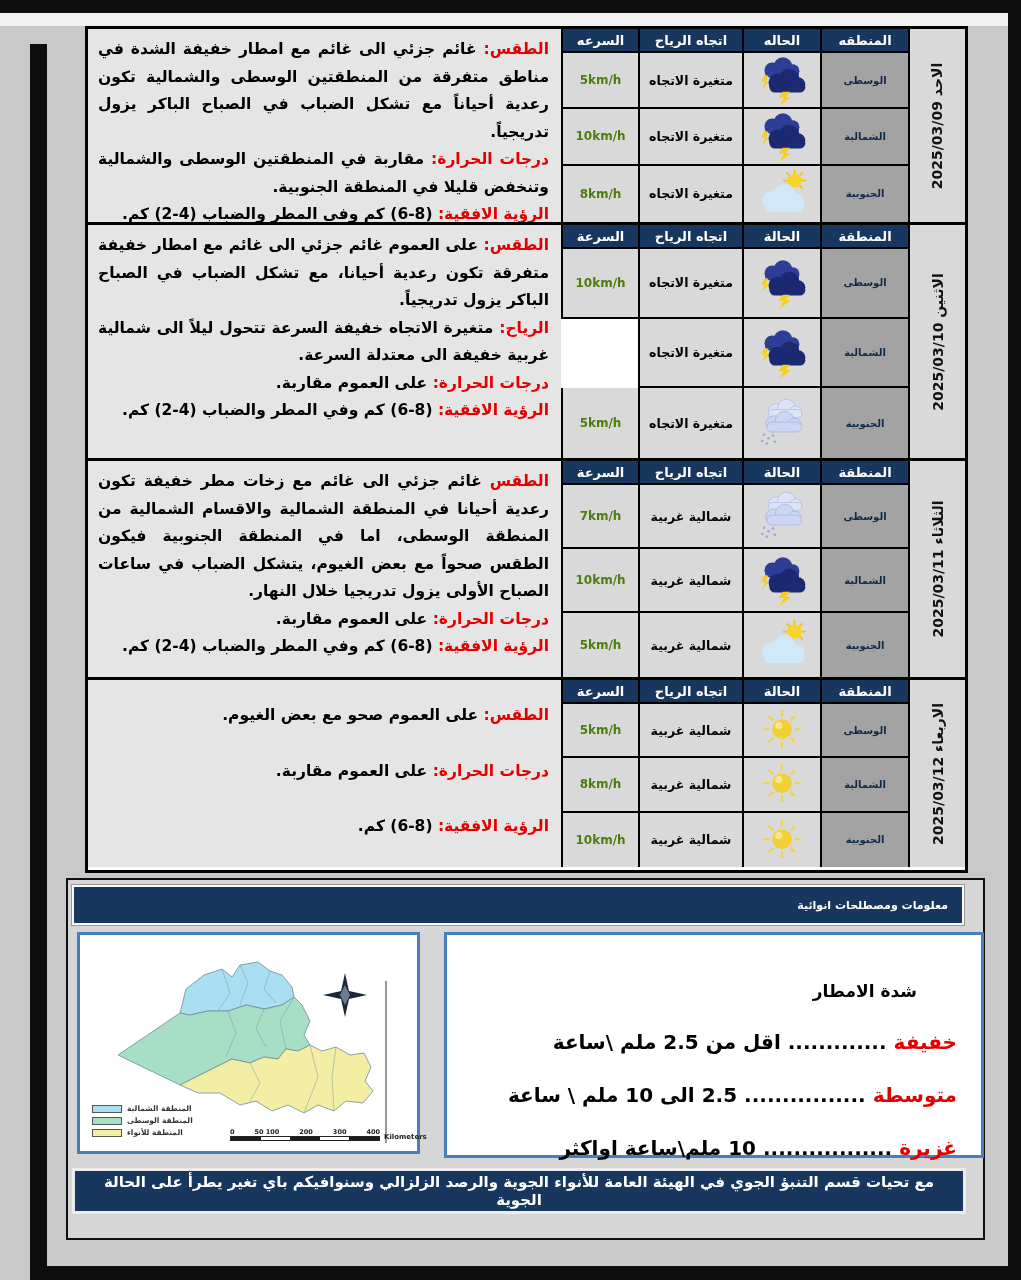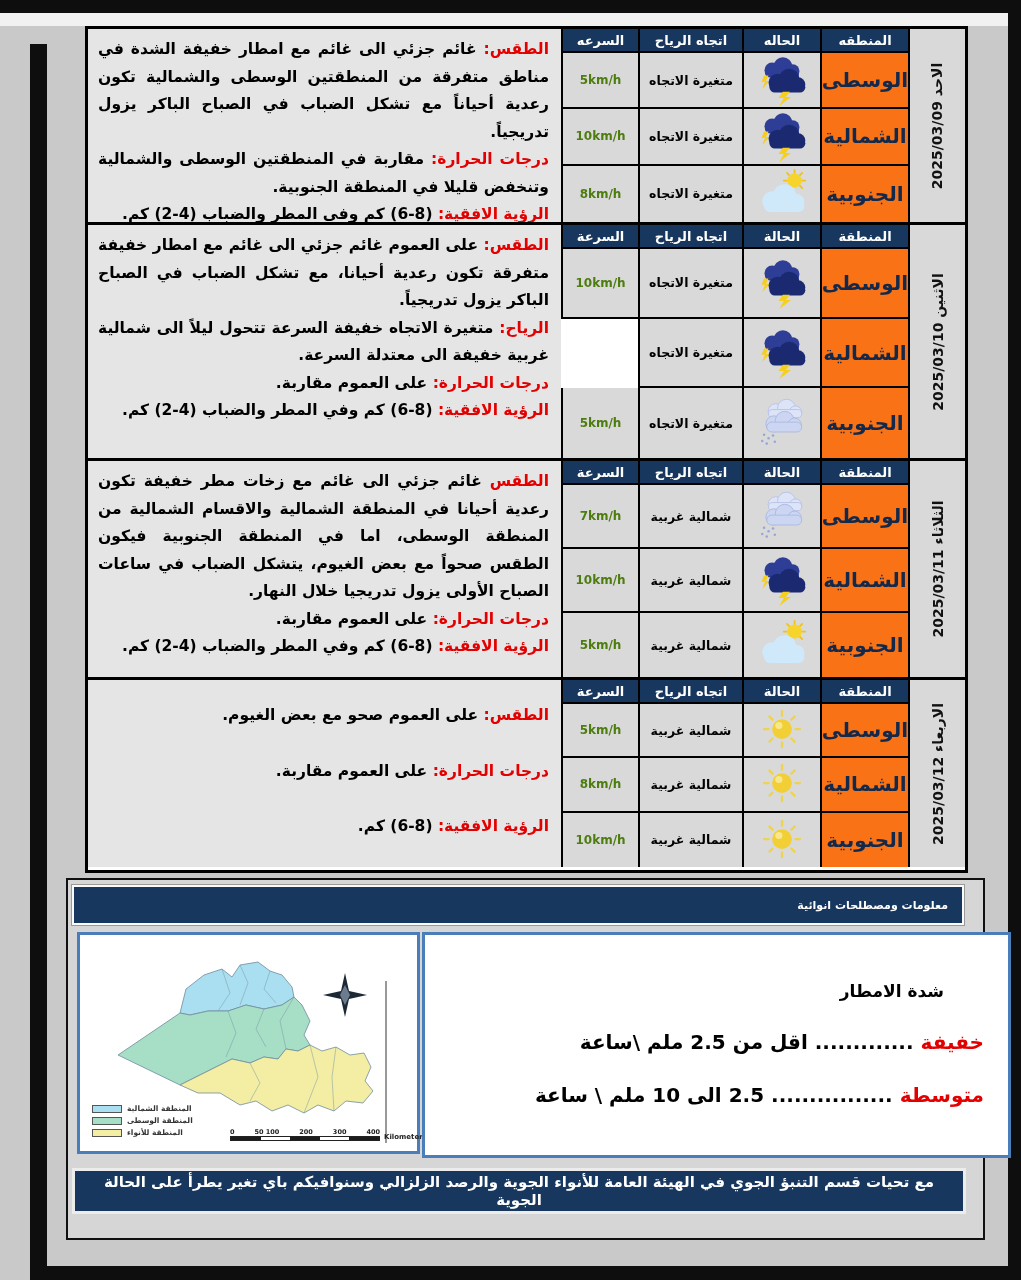--- a/index.html
+++ b/index.html
@@ -25,21 +25,21 @@
   .date-label{transform:rotate(-90deg);white-space:nowrap;direction:rtl;
     font-size:14px;font-weight:bold;color:#111;letter-spacing:.5px}
 
   .wtable{width:347px;flex:0 0 347px;display:flex;flex-direction:column}
   .trow{display:grid;grid-template-columns:88px 78px 104px 77px;direction:rtl;flex:1}
   .trow.thead{flex:0 0 24px}
   .cell{display:flex;align-items:center;justify-content:center;border-left:2px solid #000;
     border-bottom:2px solid #000;font-weight:bold;background:#d9d9d9;overflow:hidden}
   .trow:last-child .cell{border-bottom:none}
   .thead .cell{background:#17375e;color:#fff;font-size:13px}
-  .cell.region{background:#f97316;color:#13294b;font-size:20px}
+  .cell.region{background:#a3a3a3;color:#13294b;font-size:10px}
   .cell.wind{font-size:12.5px;color:#000}
   .cell.speed{font-size:12px;color:#4d7c0f}
   .icon-wrap{width:62px;height:52px;display:block}
   .icon-wrap svg{width:100%;height:100%;display:block}
 
   .desc{flex:1;background:#e5e5e5;padding:7px 12px 4px 10px;direction:rtl;text-align:justify;
     font-size:15.5px;font-weight:bold;line-height:1.78;color:#000;overflow:hidden}
   .desc p{margin:0}
   .lbl{color:#e30000}
   .day4 .desc{text-align:right;padding-top:22px}
@@ -55,21 +55,21 @@
   .legend{position:absolute;left:12px;bottom:14px}
   .legend-row{display:flex;align-items:center;gap:5px;margin-top:3px;direction:ltr}
   .sw{width:30px;height:8px;border:1px solid #555;display:inline-block}
   .lg-label{font-size:7.5px;color:#333;font-weight:bold;white-space:nowrap}
   .scalebar{position:absolute;left:150px;bottom:10px;width:200px}
   .scale-labels{display:flex;justify-content:space-between;font-size:6.5px;color:#222;width:150px;font-weight:bold}
   .scale-line{display:flex;width:150px;height:5px;border:1px solid #222;background:#fff}
   .seg{flex:1}.seg:nth-child(odd){background:#1c1c1c}
   .scale-unit{position:absolute;left:154px;bottom:0;font-size:7px;color:#222;font-weight:bold}
 
-  .rain-panel{position:absolute;left:354px;top:52px;width:589px;height:226px;background:#fff;border:3px solid #4a7ebb;direction:rtl}
+  .rain-panel{position:absolute;left:376px;top:52px;width:540px;height:226px;background:#fff;border:3px solid #4a7ebb;direction:rtl}
   .rain-title{margin:46px 64px 0 0;text-align:right;font-size:17px;font-weight:bold;color:#000}
   .rain-item{margin:29px 24px 0 0;text-align:right;font-size:20px;font-weight:bold;color:#000}
 
   .footer-bar{position:absolute;left:4px;top:288px;width:894px;height:46px;background:#17375e;
     border:3px solid #ececec;color:#fff;font-weight:bold;font-size:15px;display:flex;
     align-items:center;justify-content:center;direction:rtl;text-align:center;padding:0 10px}
 </style>
 </head>
 <body>
 
@@ -525,16 +525,17 @@
           <span class="seg"></span>
       </div>
       <span class="scale-unit">Kilometers</span>
     </div>
   </div>
 
   <div class="rain-panel">
     <div class="rain-title">شدة الامطار</div>
     <div class="rain-item"><span class="lbl">خفيفة</span> <span>............. اقل من 2.5 ملم \ساعة</span></div>
     <div class="rain-item"><span class="lbl">متوسطة</span> <span>................ 2.5 الى 10 ملم \ ساعة</span></div>
+    <div class="rain-item"><span class="lbl">غزيرة</span> <span>................. 10 ملم\ساعة اواكثر</span></div>
   </div>
 
   <div class="footer-bar">مع تحيات قسم التنبؤ الجوي في الهيئة العامة للأنواء الجوية والرصد الزلزالي وسنوافيكم باي تغير يطرأ على الحالة الجوية</div>
 </section>
 
 </body></html>

